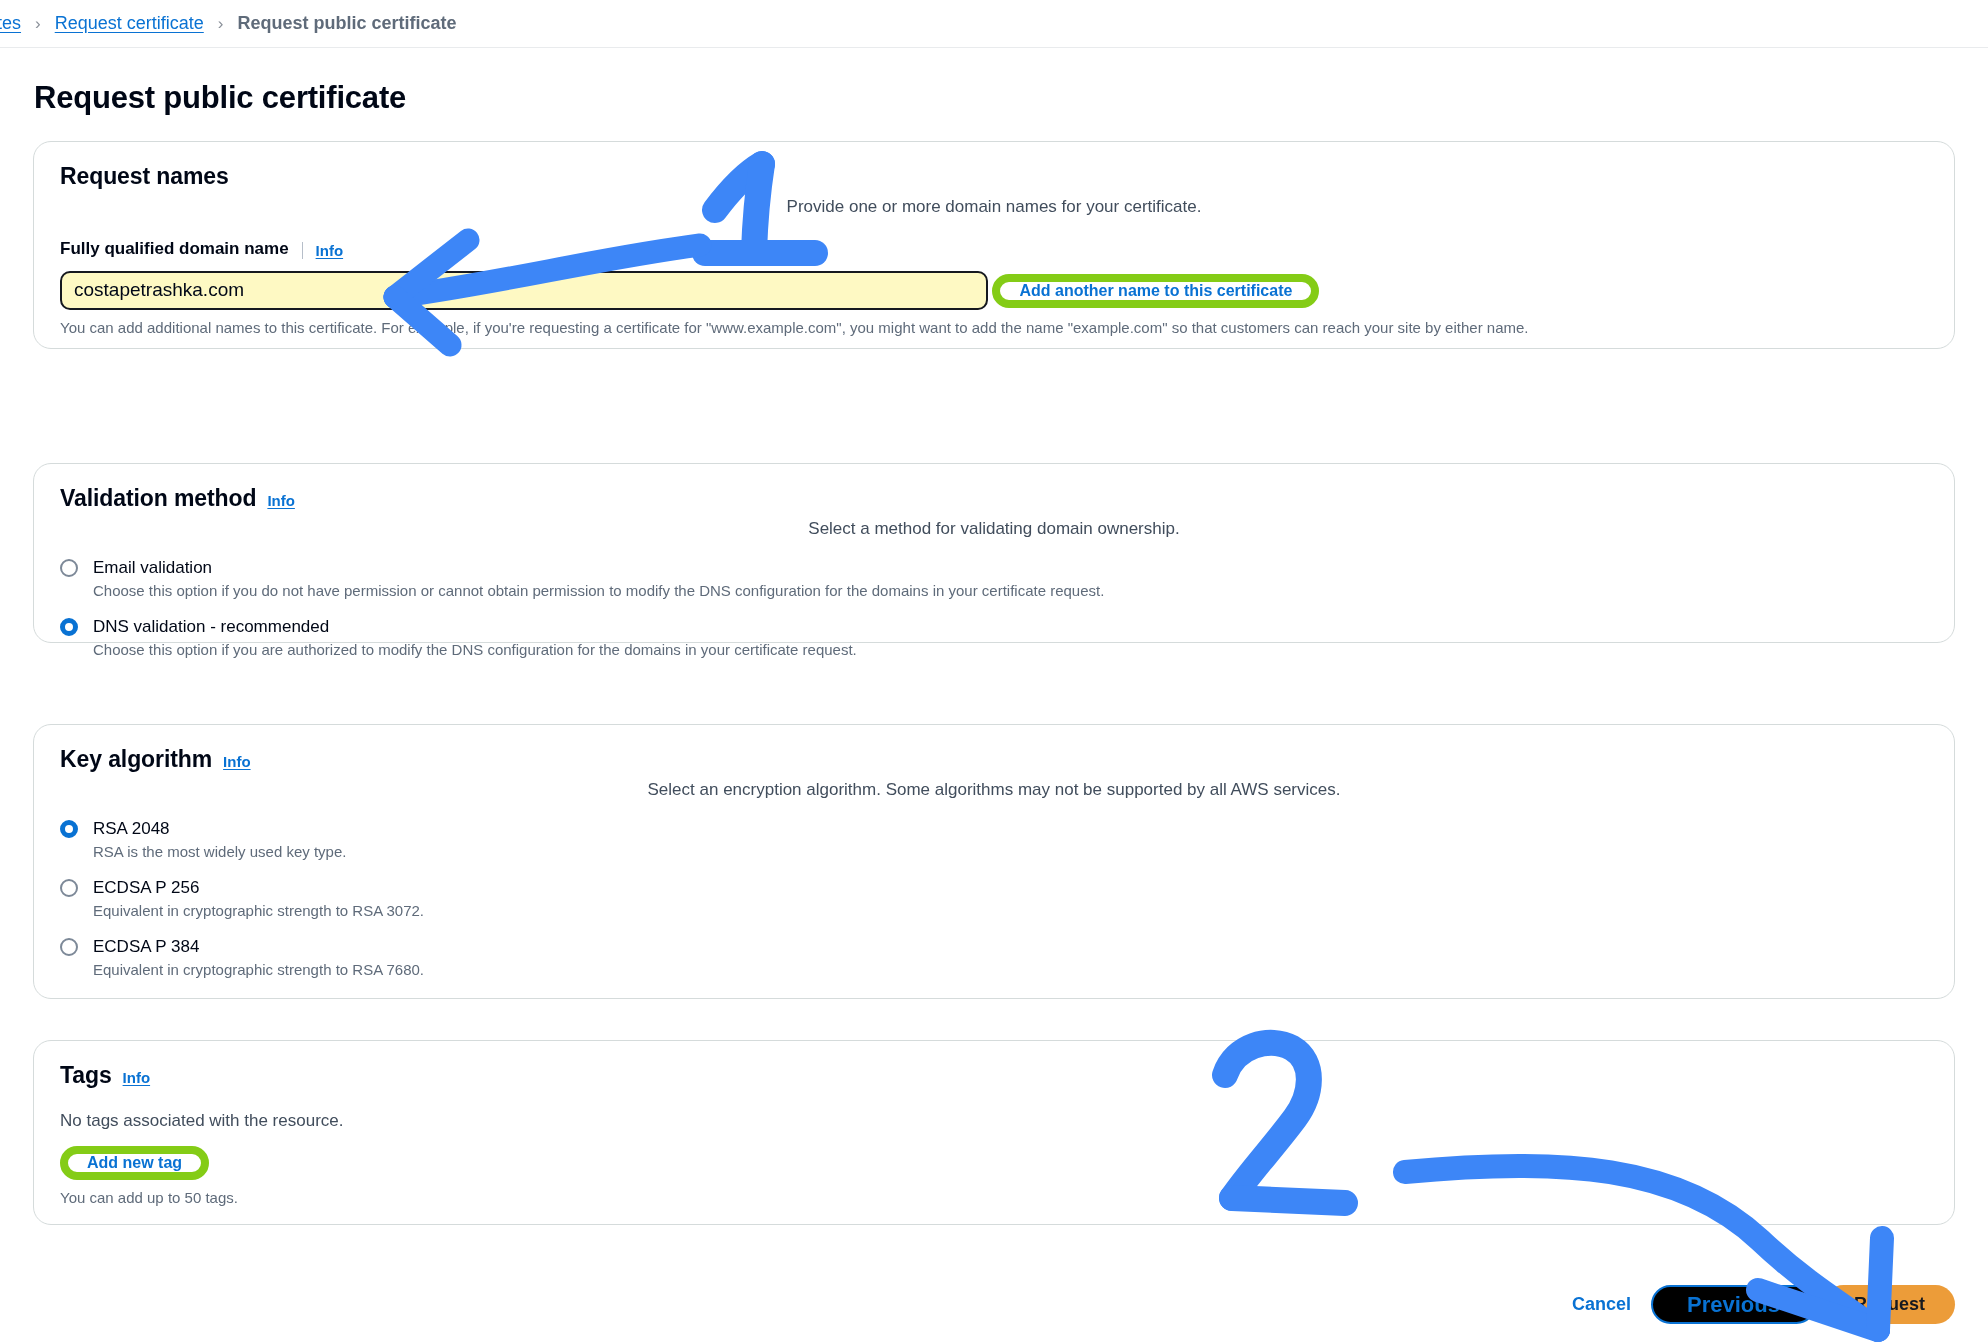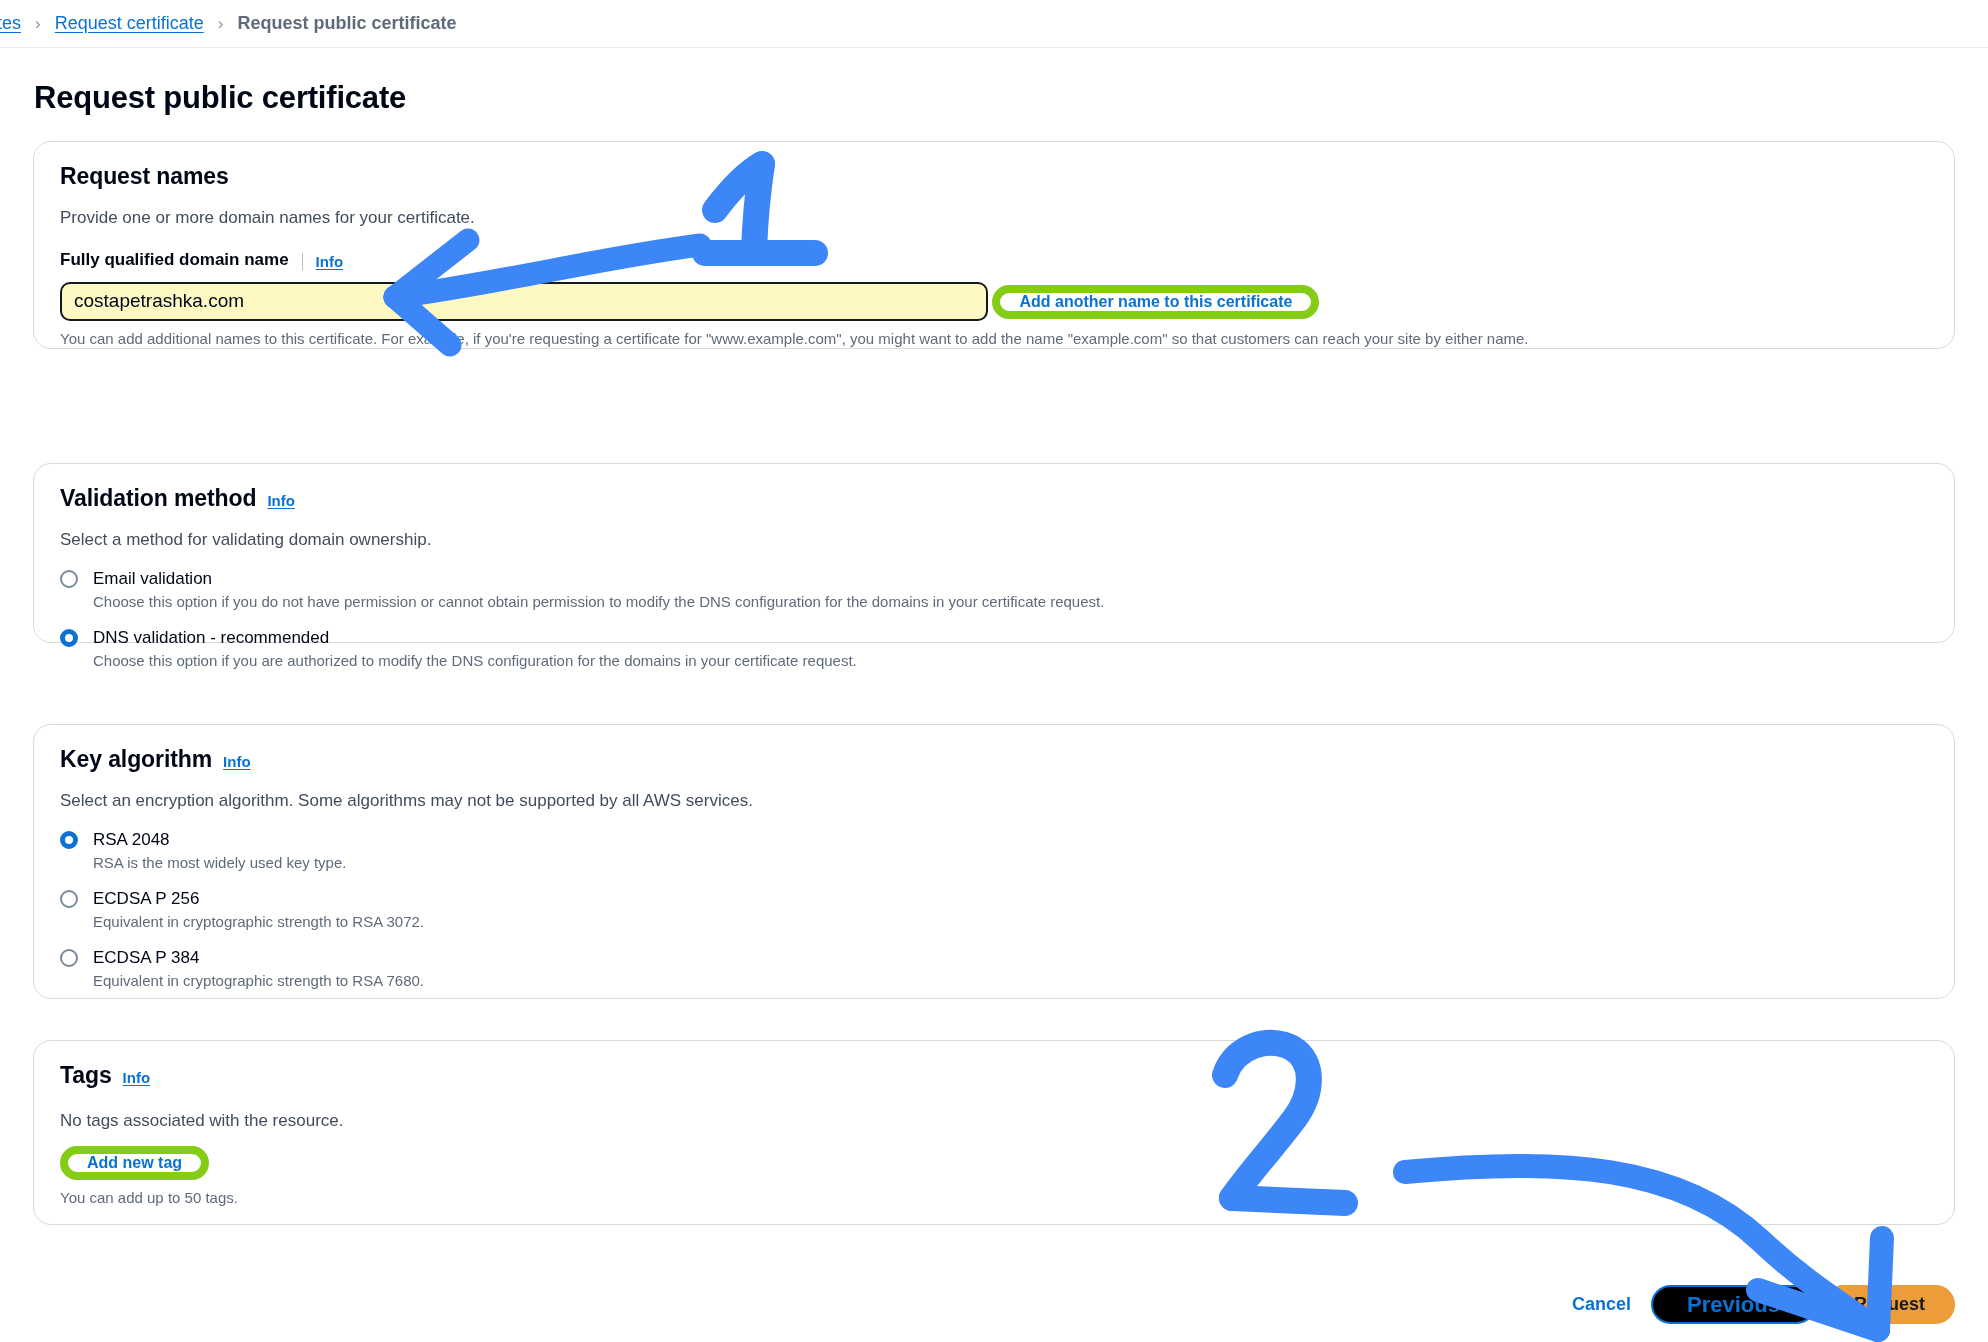--- a/index.html
+++ b/index.html
@@ -97,23 +97,24 @@
   }
   .info-link {
     color: #0972d3;
     font-size: 15px;
     font-weight: 700;
     text-decoration: underline;
     text-underline-offset: 2px;
     cursor: pointer;
   }
   .section-desc {
-    margin-top: 18px;
+    margin-top: 7px;
     font-size: 17px;
     color: #414d5c;
+    text-align: center;
   }
 
   
   .field-label-row {
     margin-top: 22px;
     display: flex;
     align-items: flex-end;
   }
   .field-label {
     font-size: 17px;

